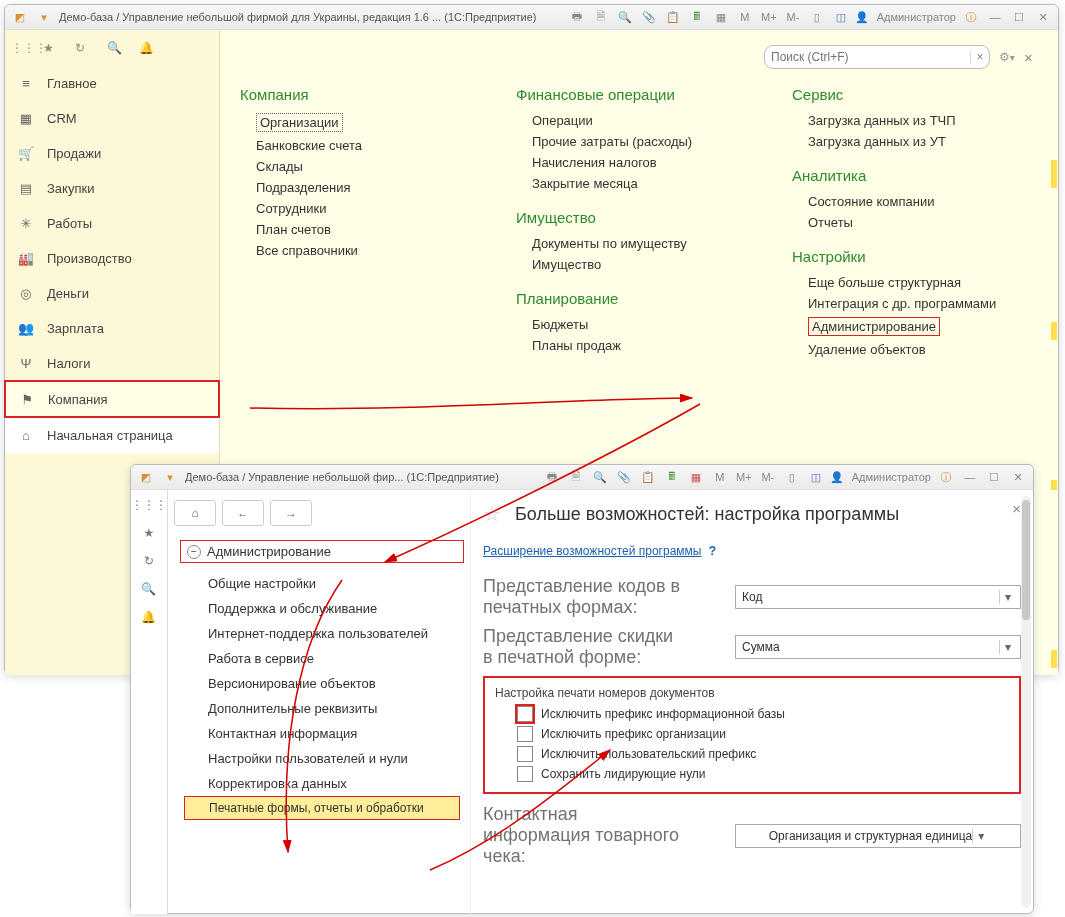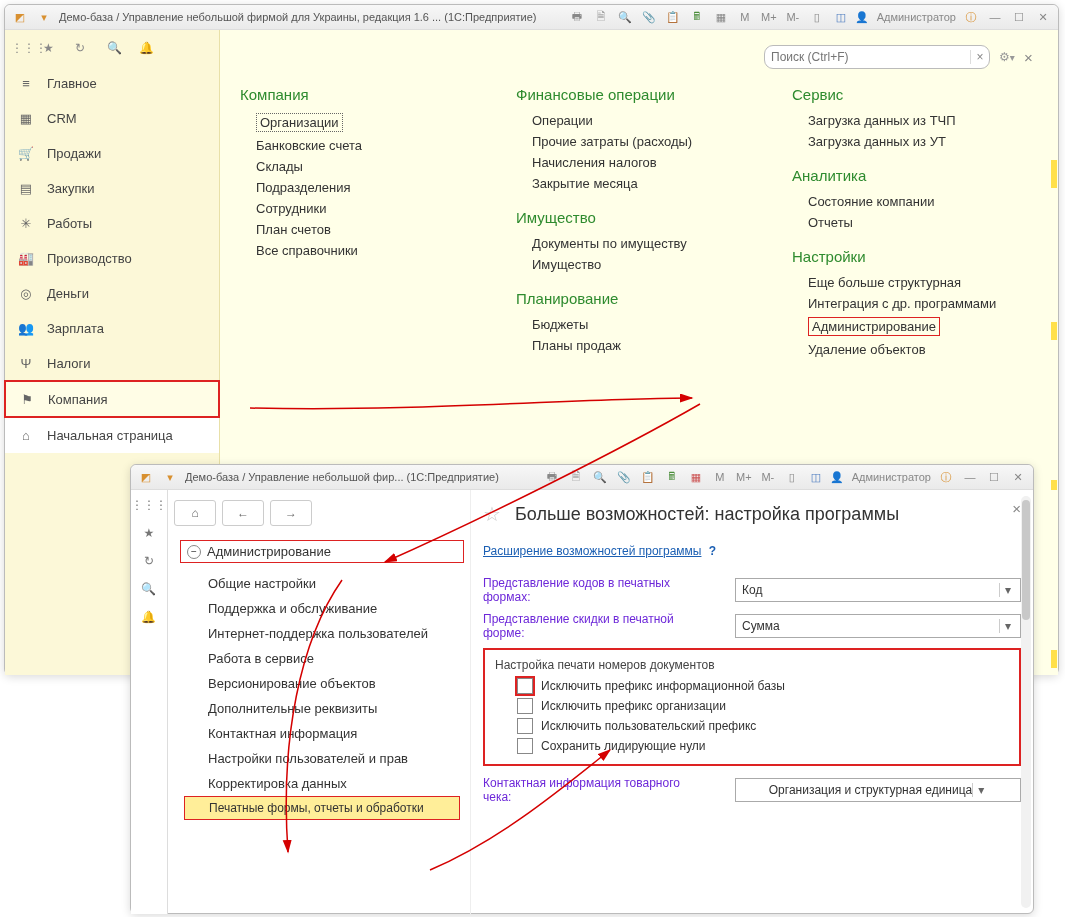--- a/index.html
+++ b/index.html
@@ -172,21 +172,21 @@
     width:22px;color:#ccc;font-size:20px;
   }
   .pagetitle {
     font-size: 18px; color:#333; margin: 4px 0 18px 0;
     display:flex; align-items:center; gap:10px;
   }
   .close2 { position:absolute; right: 12px; top: 10px; font-size:15px; color:#888; cursor:pointer;}
   .hyper { color:#1b5fb3; text-decoration: underline; cursor:pointer; }
   .help-q { color:#1b5fb3; font-weight:bold; margin-left:4px;}
   .row { display:flex; align-items:center; gap: 10px; margin: 8px 0; }
-  .lbl { width: 200px; color:#6d28d9; font-size:12px; }
+  .lbl { width: 200px; color:#737373; font-size:18px; }
   .sel {
     flex:1; max-width: 300px;
     height: 22px;
     border:1px solid #aaa;
     background:#fff;
     display:flex; align-items:center; justify-content:space-between;
     padding: 0 4px 0 6px;
     font-size:12px;
     margin-left:42px;
   }
@@ -414,21 +414,21 @@
           <span class="ominus">−</span>
           <span>Администрирование</span>
         </div>
         <div class="tree-item">Общие настройки</div>
         <div class="tree-item">Поддержка и обслуживание</div>
         <div class="tree-item">Интернет-поддержка пользователей</div>
         <div class="tree-item">Работа в сервисе</div>
         <div class="tree-item">Версионирование объектов</div>
         <div class="tree-item">Дополнительные реквизиты</div>
         <div class="tree-item">Контактная информация</div>
-        <div class="tree-item">Настройки пользователей и прав</div>
+        <div class="tree-item">Настройки пользователей и нули</div>
         <div class="tree-item">Корректировка данных</div>
         <div class="tree-item sel">Печатные формы, отчеты и обработки</div>
       </div>
     </div>
 
     <div class="formpane">
       <span class="close2">×</span>
       <div class="pagetitle">
         <span class="star">☆</span>
         <span>Больше возможностей: настройка программы</span>

